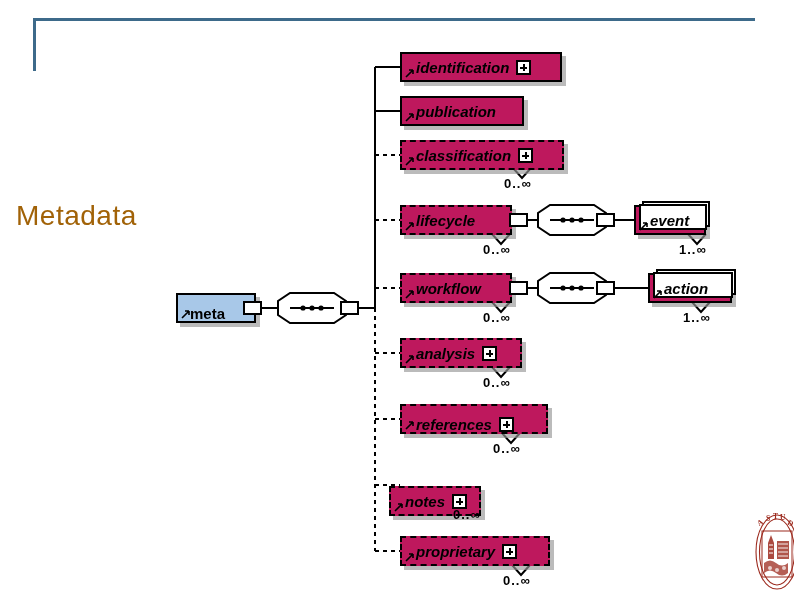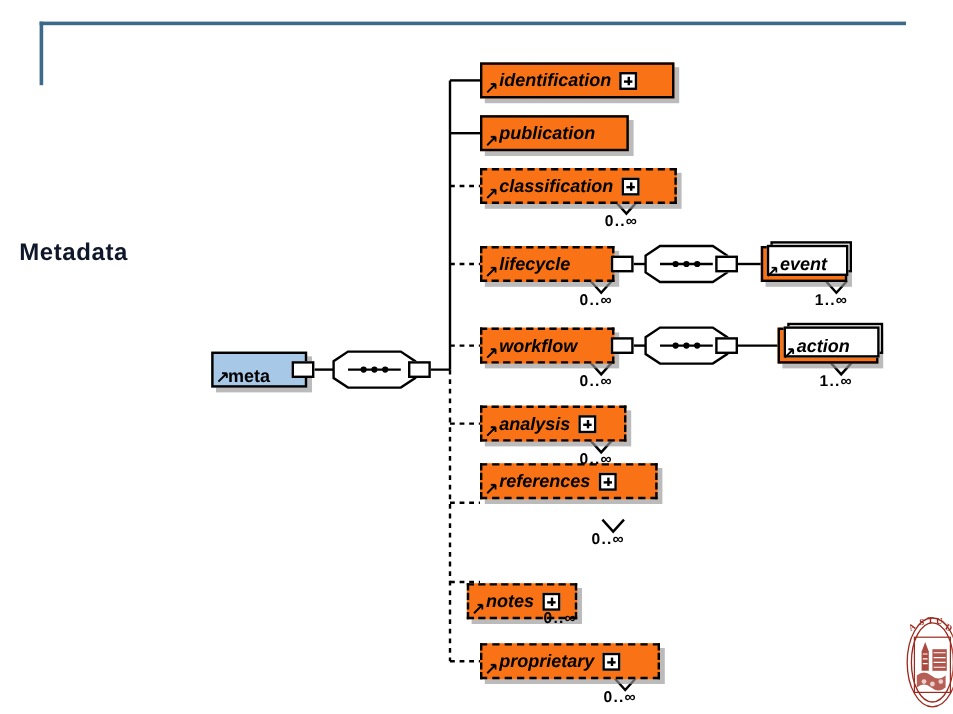--- a/index.html
+++ b/index.html
@@ -18,32 +18,32 @@
     background:#3d6a8a;
   }
   #header-rule-v {
     position:absolute; left:33px; top:18px; width:3px; height:53px;
     background:#3d6a8a;
   }
 
   
   #page-title {
     position:absolute; left:16px; top:200px;
-    font-size:20px; font-weight:700; letter-spacing:.5px;
-    color:#0f172a; white-space:nowrap;
+    font-size:28px; font-weight:400; letter-spacing:.5px;
+    color:#a16207; white-space:nowrap;
   }
 
   
   #diagram { position:absolute; left:0; top:0; width:794px; height:595px; }
   #diagram svg { position:absolute; left:0; top:0; }
 
   
   .node {
     position:absolute;
-    background:#f97316;
+    background:#be185d;
     border:2px solid #000000;
     height:30px;
     display:flex; align-items:center;
     padding:0 6px 0 14px;
     font-size:15px; font-weight:700; font-style:italic;
     color:#000000; white-space:nowrap;
     box-shadow:4px 4px 0 rgba(150,150,150,.65);
     z-index:5;
   }
   .node.optional { border-style:dashed; }
@@ -289,21 +289,21 @@
     <span class="elem-arrow">
       <svg width="9" height="9" viewBox="0 0 9 9">
           <path d="M1 8 L8 1 M8 1 L4 1 M8 1 L8 5" stroke="#000" stroke-width="1.6" fill="none"></path>
         </svg>
     </span>
     <span class="label">analysis</span>
     <span class="expander"></span>
   </div>
   <div class="card" style="left:483px; top:375px;">0..∞</div>
 
-  <div class="node optional" style="left:400px; top:386px; width:148px;">
+  <div class="node optional" style="left:400px; top:404px; width:148px;align-items:flex-end;">
     <span class="elem-arrow">
       <svg width="9" height="9" viewBox="0 0 9 9">
           <path d="M1 8 L8 1 M8 1 L4 1 M8 1 L8 5" stroke="#000" stroke-width="1.6" fill="none"></path>
         </svg>
     </span>
     <span class="label">references</span>
     <span class="expander"></span>
   </div>
   <div class="card" style="left:493px; top:441px;">0..∞</div>
 

